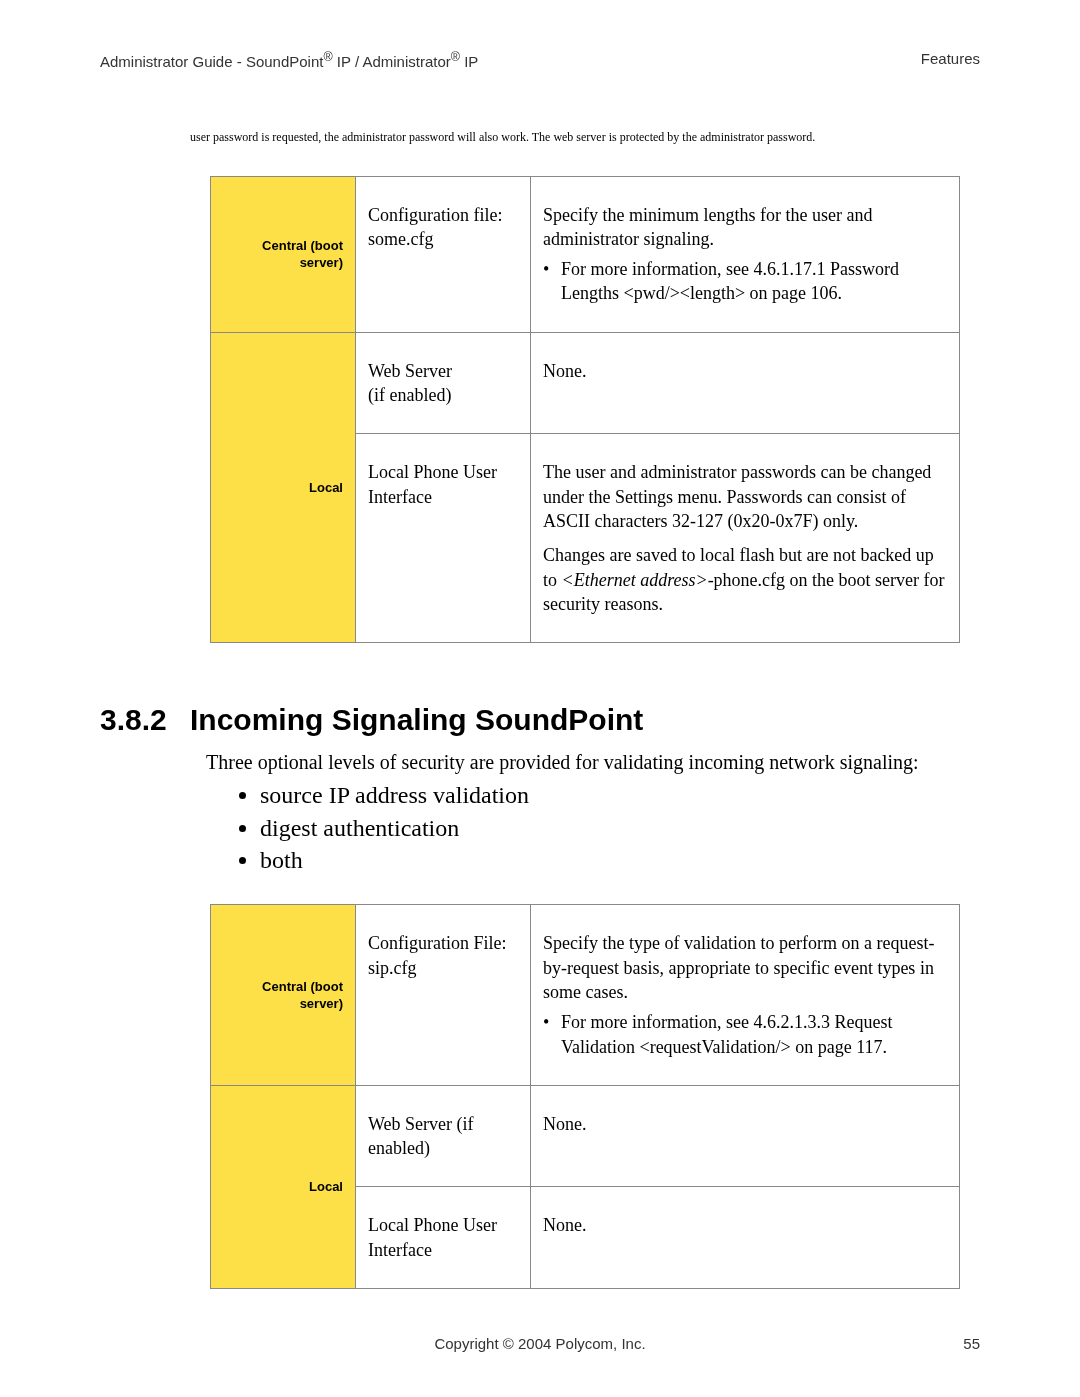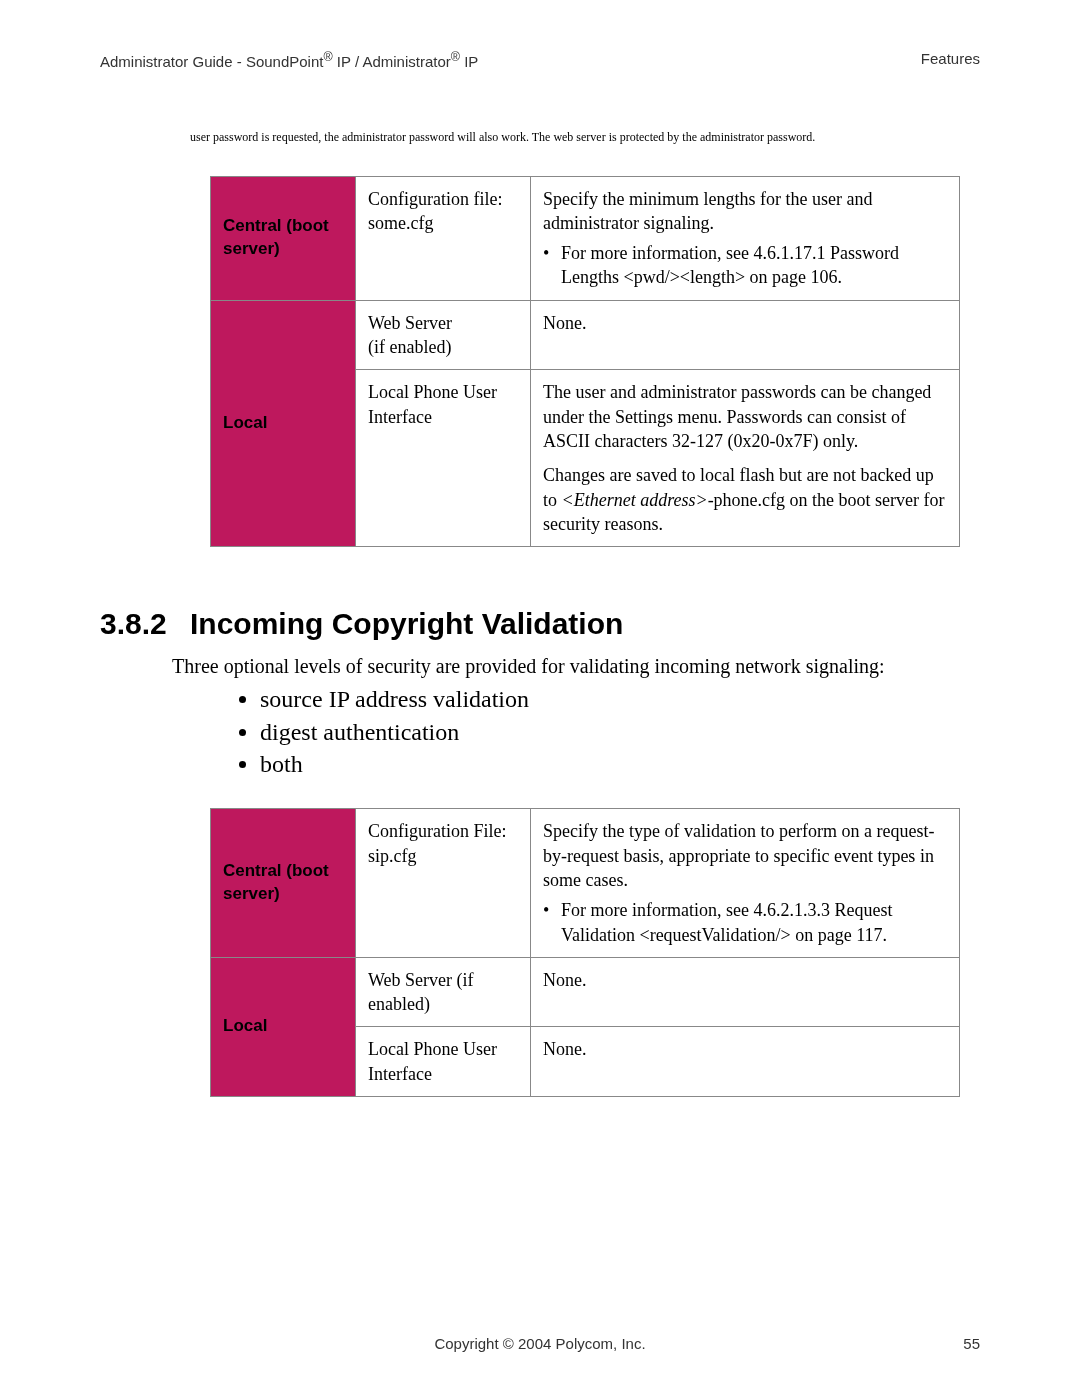--- a/index.html
+++ b/index.html
@@ -31,31 +31,32 @@
     margin-bottom: 30px;
   }
   table.cfg {
     margin-left: 110px;
     border-collapse: collapse;
     width: 750px;
     font-size: 18px;
   }
   table.cfg td {
     border: 1px solid #888;
-    padding: 10px 12px;
+    padding: 26px 12px;
     vertical-align: top;
     line-height: 1.35;
   }
   .rowlabel {
-    background: #be185d;
+    background: #fde047;
     font-family: Arial, Helvetica, sans-serif;
     font-weight: bold;
-    font-size: 17px;
+    font-size: 13px;
     width: 120px;
     vertical-align: middle !important;
+    text-align: right;
   }
   .col2 {
     width: 150px;
   }
   .bullet-item {
     display: flex;
     margin-top: 6px;
   }
   .bullet-dot {
     display: inline-block;
@@ -147,24 +148,24 @@
         <div style="margin-bottom:10px;"><span>The user and administrator passwords can be changed under the Settings menu.  Passwords can consist of ASCII characters 32-127 (0x20-0x7F) only.</span></div>
         <div>
           <span>Changes are saved to local flash but are not backed up to </span><span class="italic">&lt;Ethernet address&gt;</span><span>-phone.cfg on the boot server for security reasons.</span>
         </div>
       </td>
     </tr>
   </tbody>
     </table>
 
   <h2 class="section-heading">
-    <span class="sec-num">3.8.2</span><span>Incoming Copyright Validation</span>
+    <span class="sec-num">3.8.2</span><span>Incoming Signaling SoundPoint</span>
   </h2>
 
-  <div style="margin-left:72px;font-size:20px;line-height:1.3;">Three optional levels of security are provided for validating incoming network signaling:</div>
+  <div style="margin-left:106px;font-size:20px;line-height:1.3;">Three optional levels of security are provided for validating incoming network signaling:</div>
 
   <div class="body-list">
     <ul>
       <li>source IP address validation</li>
       <li>digest authentication</li>
       <li>both</li>
     </ul>
   </div>
 
   <table class="cfg">

